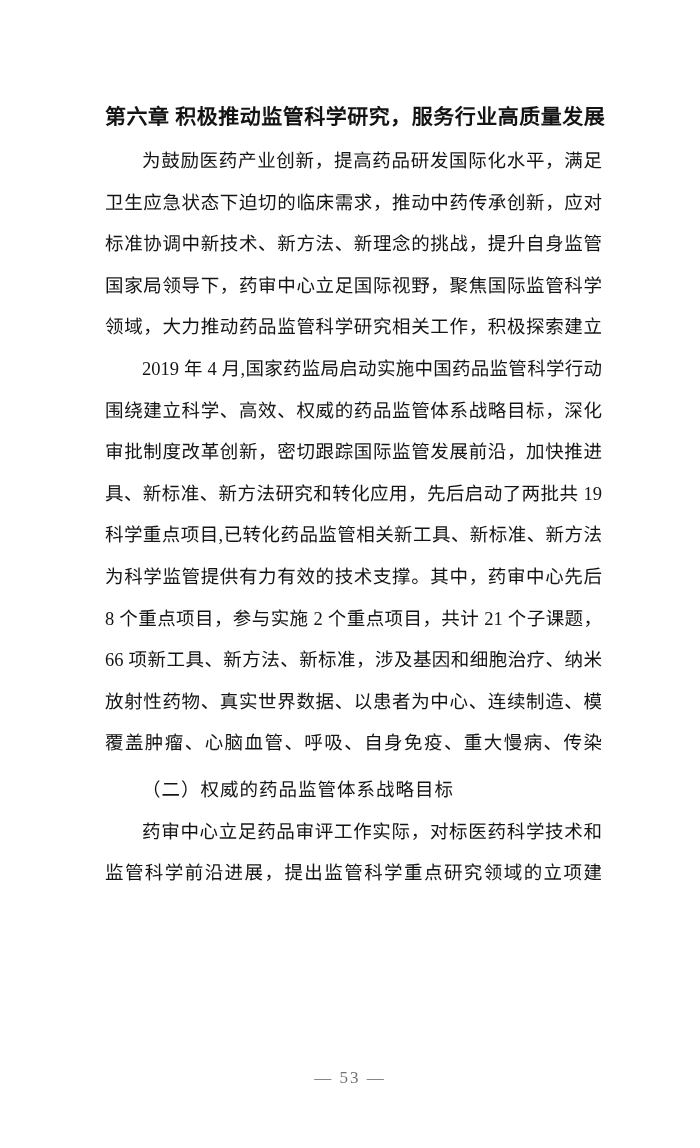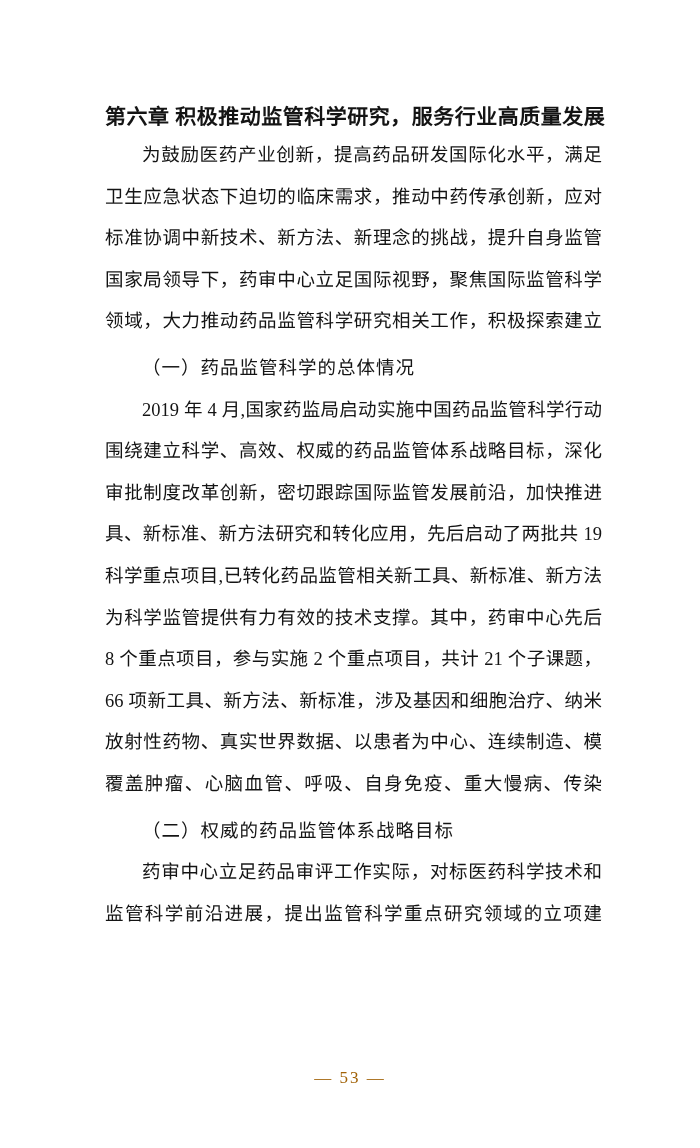--- a/index.html
+++ b/index.html
@@ -20,21 +20,21 @@
     position: absolute;
     left: 105px;
     top: 100px;
     width: 497px;
   }
   .doc-title {
     text-align: center;
     font-size: 21px;
     font-weight: bold;
     line-height: 34px;
-    margin: 0 0 1px 0;
+    margin: 0 0 7px 0;
     letter-spacing: 0.5px;
     white-space: nowrap;
   }
   .line {
     font-size: 18.5px;
     line-height: 41.6px;
     height: 41.6px;
     text-align: justify;
     text-align-last: justify;
     overflow: hidden;
@@ -50,40 +50,39 @@
     letter-spacing: 1px;
   }
   .footer {
     position: absolute;
     left: 0;
     right: 0;
     bottom: 60px;
     text-align: center;
     font-size: 17px;
     letter-spacing: 2px;
-    color: #a16207;
+    color: #737373;
   }
 </style>
 </head>
 <body>
 
 <div class="page">
   <div class="content">
 
     <div class="doc-title">第六章 积极推动监管科学研究，服务行业高质量发展</div>
 
     <div>
       <div class="line indent">为鼓励医药产业创新，提高药品研发国际化水平，满足重大公共</div>
       <div class="line">卫生应急状态下迫切的临床需求，推动中药传承创新，应对国际技术</div>
       <div class="line">标准协调中新技术、新方法、新理念的挑战，提升自身监管能力，在</div>
       <div class="line">国家局领导下，药审中心立足国际视野，聚焦国际监管科学前沿技术</div>
       <div class="line">领域，大力推动药品监管科学研究相关工作，积极探索建立适合我国</div>
     </div>
 
-    <div class="heading">（一）药品监管科学的总体情况</div>
 
     <div>
       <div class="line indent">2019 年 4 月,国家药监局启动实施中国药品监管科学行动计划，</div>
       <div class="line">围绕建立科学、高效、权威的药品监管体系战略目标，深化药品审评</div>
       <div class="line">审批制度改革创新，密切跟踪国际监管发展前沿，加快推进监管新工</div>
       <div class="line">具、新标准、新方法研究和转化应用，先后启动了两批共 19 个监管</div>
       <div class="line">科学重点项目,已转化药品监管相关新工具、新标准、新方法 187 项，</div>
       <div class="line">为科学监管提供有力有效的技术支撑。其中，药审中心先后负责实施</div>
       <div class="line">8 个重点项目，参与实施 2 个重点项目，共计 21 个子课题，建立了</div>
       <div class="line">66 项新工具、新方法、新标准，涉及基因和细胞治疗、纳米药物、</div>

